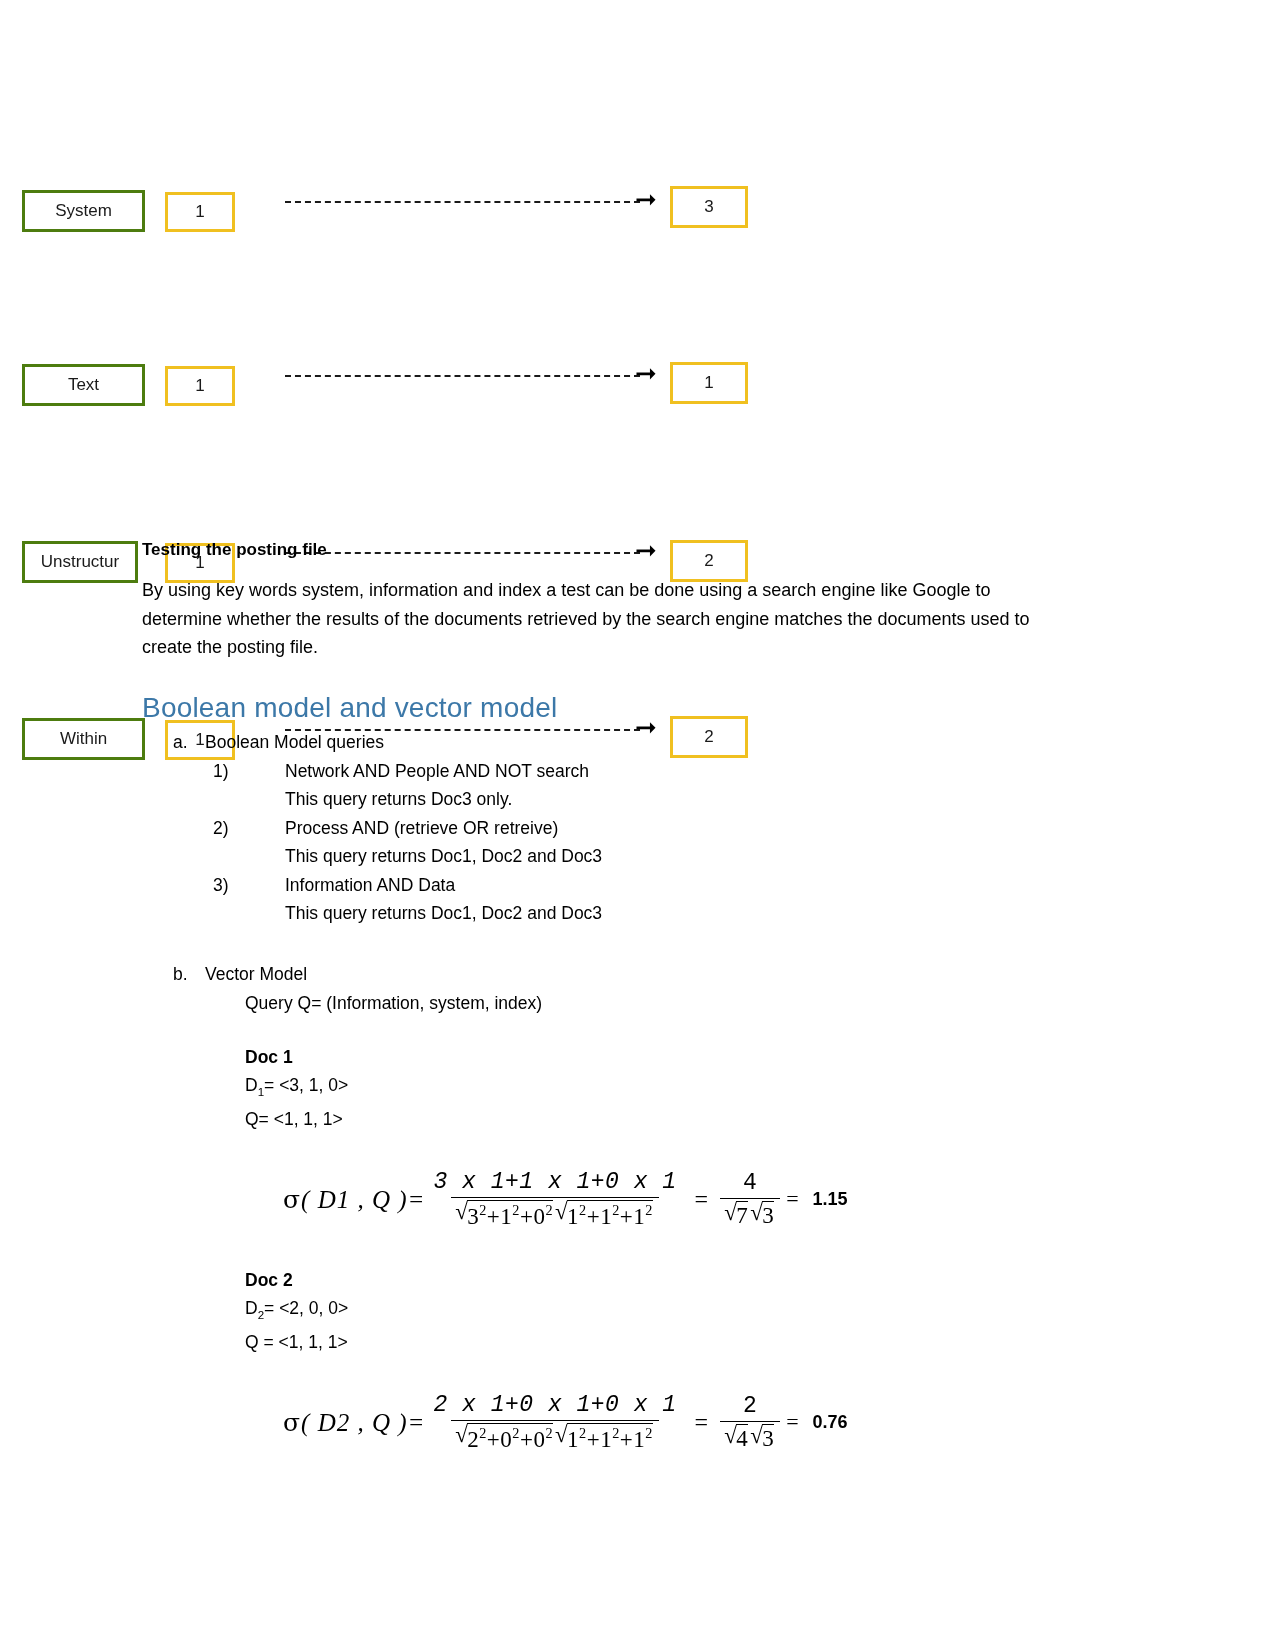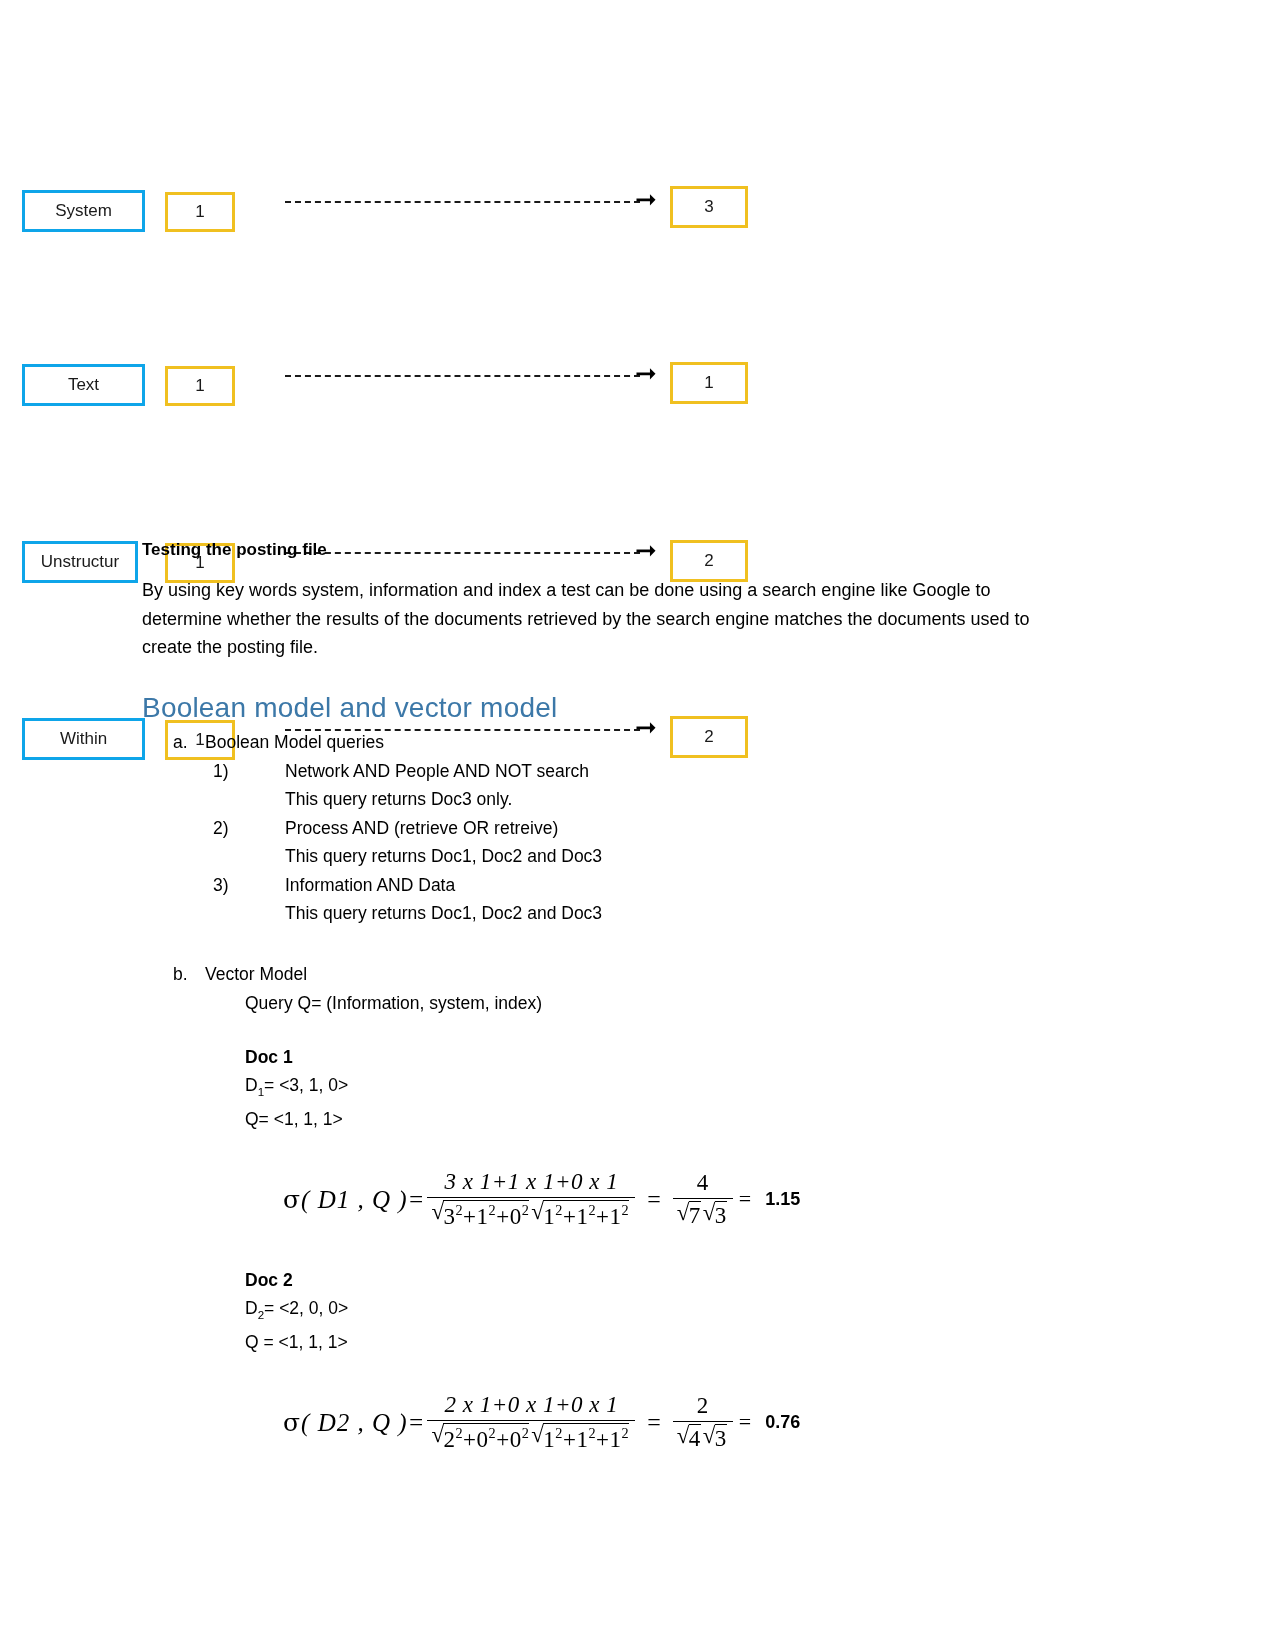--- a/index.html
+++ b/index.html
@@ -24,21 +24,21 @@
     width: 1275px;
   }
   .posting-row {
     position: relative;
     height: 88px;
   }
   .term-box {
     position: absolute;
     left: 22px;
     box-sizing: border-box;
-    border: 3px solid #0ea5e9;
+    border: 3px solid #4d7c0f;
     background: #ffffff;
     height: 42px;
     line-height: 36px;
     text-align: center;
     font-size: 17px;
     color: #1a1a1a;
   }
   .term-box.w1 { width: 123px; }
   .term-box.w2 { width: 116px; }
 
@@ -209,20 +209,21 @@
     flex-direction: column;
     align-items: center;
     justify-content: center;
     margin: 0 2px;
     vertical-align: middle;
   }
   .frac .num {
     padding: 0 6px 2px 6px;
     font-size: 23px;
     letter-spacing: 0.5px;
+    font-family: Liberation Mono, monospace;
   }
   .frac .den {
     border-top: 1.6px solid #000;
     padding: 2px 4px 0 4px;
     font-size: 23px;
     letter-spacing: 0.5px;
   }
   .frac.small .num, .frac.small .den { font-size: 23px; }
   .it { font-style: italic; }
   .sq {

